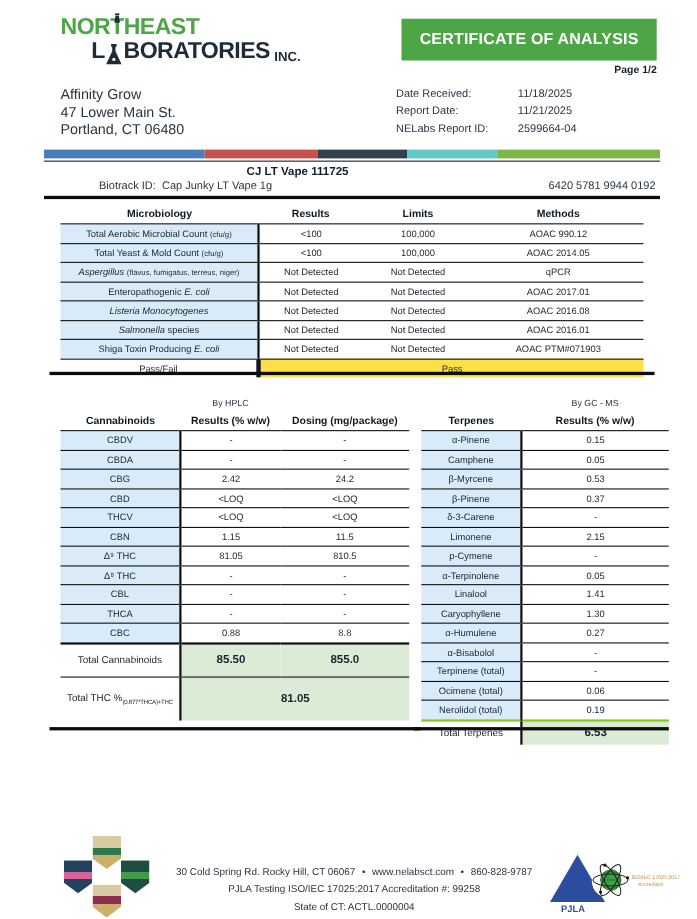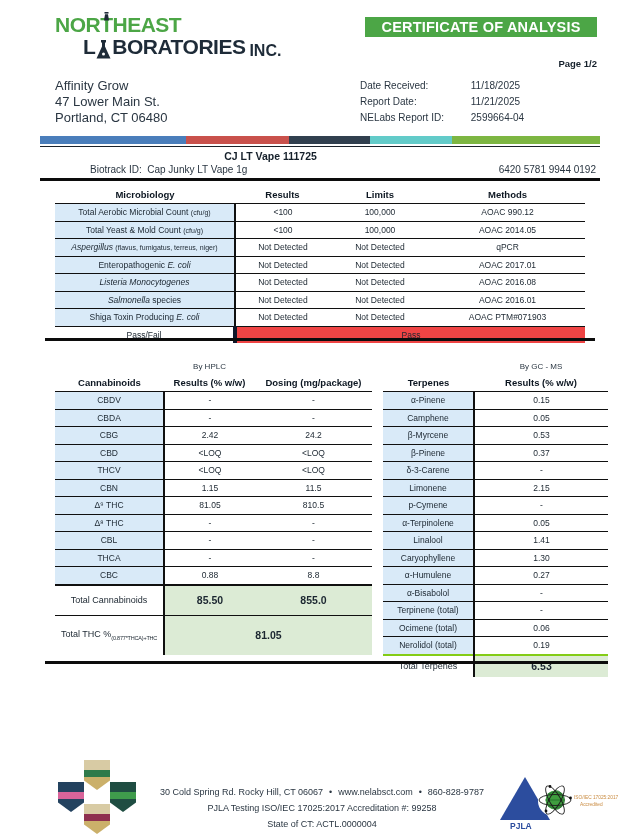--- a/index.html
+++ b/index.html
@@ -6,23 +6,23 @@
   .page{position:relative;width:634px;height:835px;background:#ffffff;overflow:hidden;
         font-family:"Liberation Sans",sans-serif;color:#15202b;}
 
   
   .logo{position:absolute;left:55px;top:14px;}
   .logo-vial{position:absolute;left:48px;top:-2px;width:7px;height:9px;}
   .logo-w1{font-size:21px;font-weight:bold;letter-spacing:-0.5px;color:#4ca646;line-height:22px;}
   .logo-line2{margin-left:28px;display:flex;align-items:flex-end;}
   .logo-w2{font-size:21px;font-weight:bold;letter-spacing:-0.5px;color:#1e2b38;line-height:22px;}
   .logo-flask{width:15px;height:19px;margin:0 1px -1px 1px;}
-  .logo-inc{font-size:16px;font-weight:bold;color:#1e2b38;margin-left:4px;line-height:14px;}
-
-  .banner{position:absolute;left:365px;top:17px;width:232px;height:20px;background:#4ca646;
+  .logo-inc{font-size:12px;font-weight:bold;color:#1e2b38;margin-left:4px;line-height:14px;}
+
+  .banner{position:absolute;left:365px;top:17px;width:232px;height:38px;background:#4ca646;
           display:flex;align-items:center;justify-content:center;}
   .banner-text{color:#ffffff;font-weight:bold;font-size:14.5px;letter-spacing:0.2px;}
   .page-label{position:absolute;left:497px;top:58px;width:100px;text-align:right;
               font-size:9.5px;font-weight:bold;color:#15202b;}
 
   .client{position:absolute;left:55px;top:78px;font-size:13px;line-height:16px;color:#2a3642;}
   .report{position:absolute;left:360px;top:78px;font-size:10px;line-height:16px;color:#2a3642;}
   .report-row .rlabel{display:inline-block;width:108px;}
   .report-row .rvalue{display:inline-block;}
 
@@ -53,21 +53,21 @@
   td{font-size:8.5px;padding:0;height:16.5px;text-align:center;color:#1b2630;}
   td.namecell{background:#d9eaf8;border-right:2px solid #101010;}
   tbody td{border-top:1.5px solid #101010;}
   .sg-i{font-style:italic;}
   .sg-sm{font-size:7px;}
 
   
   .micro-wrap{position:absolute;left:55px;top:186px;}
   .micro-table{width:530px;}
   td.pf-label{background:#ffffff;border-right:4px solid #0f172a;}
-  td.pf-value{background:#ef4444;text-align:center;}
+  td.pf-value{background:#fde047;text-align:center;}
 
   
   .method-label{position:absolute;font-size:8px;color:#2a3642;text-align:center;}
   .ml-hplc{left:164px;top:362px;width:91px;}
   .ml-gcms{left:474px;top:362px;width:134px;}
   .canna-wrap{position:absolute;left:55px;top:374px;}
   .canna-table{width:317px;}
   .terp-wrap{position:absolute;left:383px;top:374px;}
   .terp-table{width:225px;}
   td.totalcell{background:#dcebd5;font-weight:bold;font-size:10.5px;}

